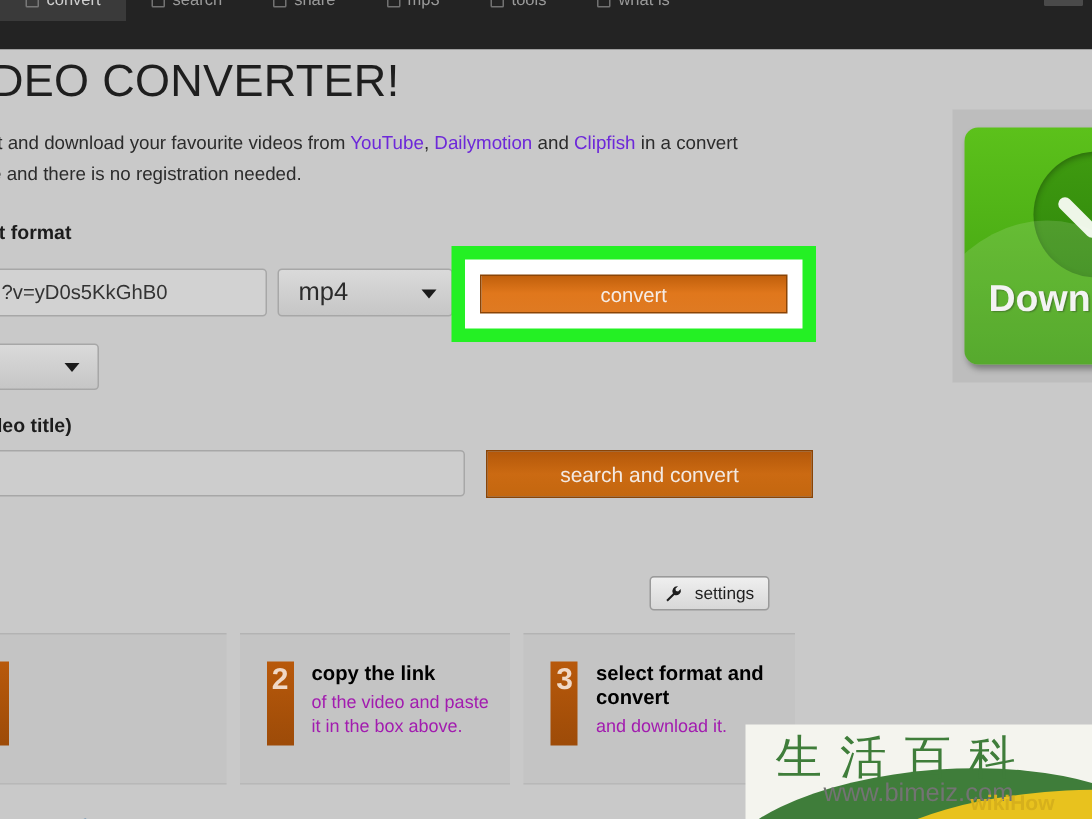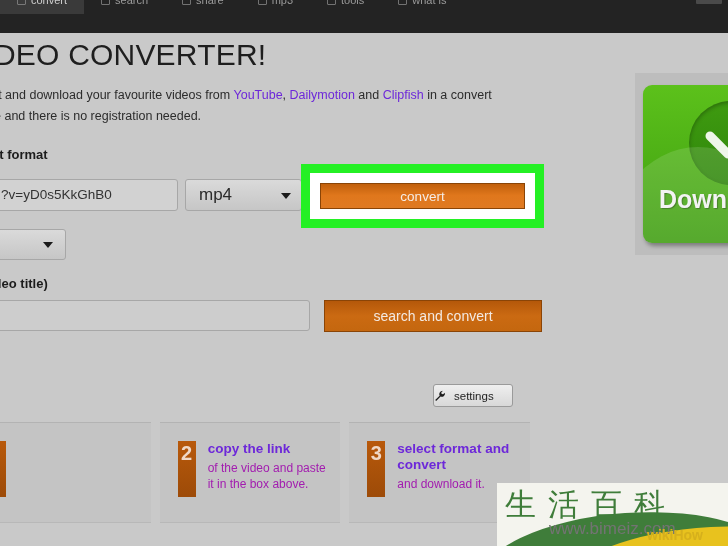--- a/index.html
+++ b/index.html
@@ -154,21 +154,21 @@
     background:linear-gradient(#b4580a,#cb6a12 50%,#c4670f);
     border:1px solid #8a4406;box-sizing:border-box;
     display:flex;align-items:center;justify-content:center;
     color:#f3e9e2;font-size:14px;cursor:pointer;margin-left:10px;
   }
 
   .settings-btn{
     position:absolute;left:433px;top:351px;width:80px;height:23px;
     background:linear-gradient(#efefef,#d8d8d8);
     border:1px solid #9a9a9a;border-radius:3px;box-sizing:border-box;
-    display:flex;align-items:center;justify-content:flex-start;gap:8px;
+    display:flex;align-items:center;justify-content:center;gap:8px;
     font-size:11.5px;color:#1f1f1f;cursor:pointer;
   }
 
   
   .steps{
     position:absolute;left:-30px;top:389px;width:560px;height:101px;
     display:flex;gap:9px;
   }
   .step{
     background:#c4c4c4;border-top:1px solid #b3b3b3;
@@ -177,21 +177,21 @@
     padding:18px 14px 0 18px;display:flex;gap:12px;
   }
   .step-num{
     width:18px;height:56px;flex:0 0 18px;
     background:linear-gradient(#b8590b,#9d4b08);
     color:#f0d8c6;font-size:20px;font-weight:bold;
     display:flex;align-items:flex-start;justify-content:center;
     padding-top:1px;box-sizing:border-box;
   }
   .step-txt h4{
-    margin:0;font-size:13.5px;color:#6d28d9;line-height:16px;font-weight:bold;
+    margin:0;font-size:13.5px;color:#000000;line-height:16px;font-weight:bold;
   }
   .step-txt p{
     margin:3px 0 0;font-size:12px;color:#a21caf;line-height:16px;
   }
 
   .footer{
     position:absolute;left:-16px;top:512px;
     font-size:11.5px;color:#1b1b1b;white-space:nowrap;
   }
   .footer b{font-weight:bold;}
@@ -206,21 +206,21 @@
     position:absolute;left:-20px;top:30px;width:300px;height:60px;
     background:#3f7d3a;border-radius:50% 50% 0 0/100% 100% 0 0;
     transform:rotate(-4deg);
   }
   .wm-wave2{
     position:absolute;left:70px;top:44px;width:290px;height:50px;
     background:#e8c21e;border-radius:50% 50% 0 0/100% 100% 0 0;
     transform:rotate(-3deg);
   }
   .wm-cn{
-    position:absolute;left:8px;top:1px;
+    position:absolute;left:20px;top:1px;
     font-size:31px;color:#3f7d3a;letter-spacing:12px;
     font-family:"DejaVu Sans",sans-serif;white-space:nowrap;
   }
   .wm-url{
     position:absolute;left:52px;top:36px;
     font-size:17px;color:#737373;white-space:nowrap;
   }
   .wm-how{
     position:absolute;left:150px;top:44px;
     font-size:14px;font-weight:bold;color:#d6b01c;white-space:nowrap;

